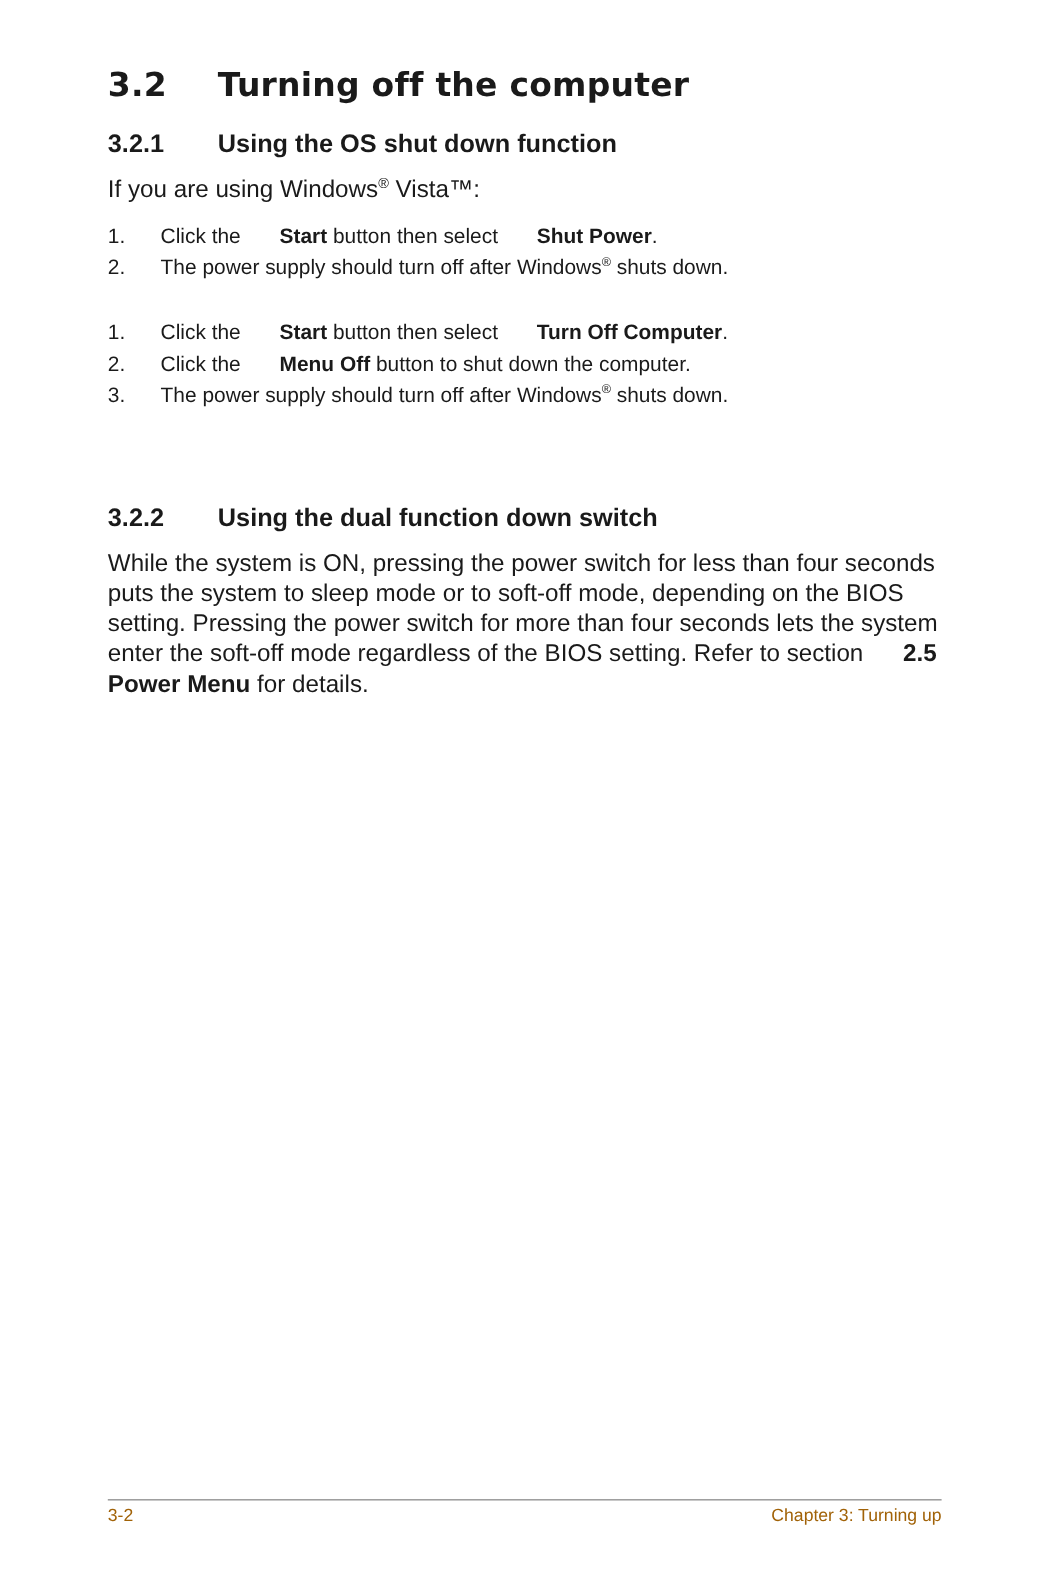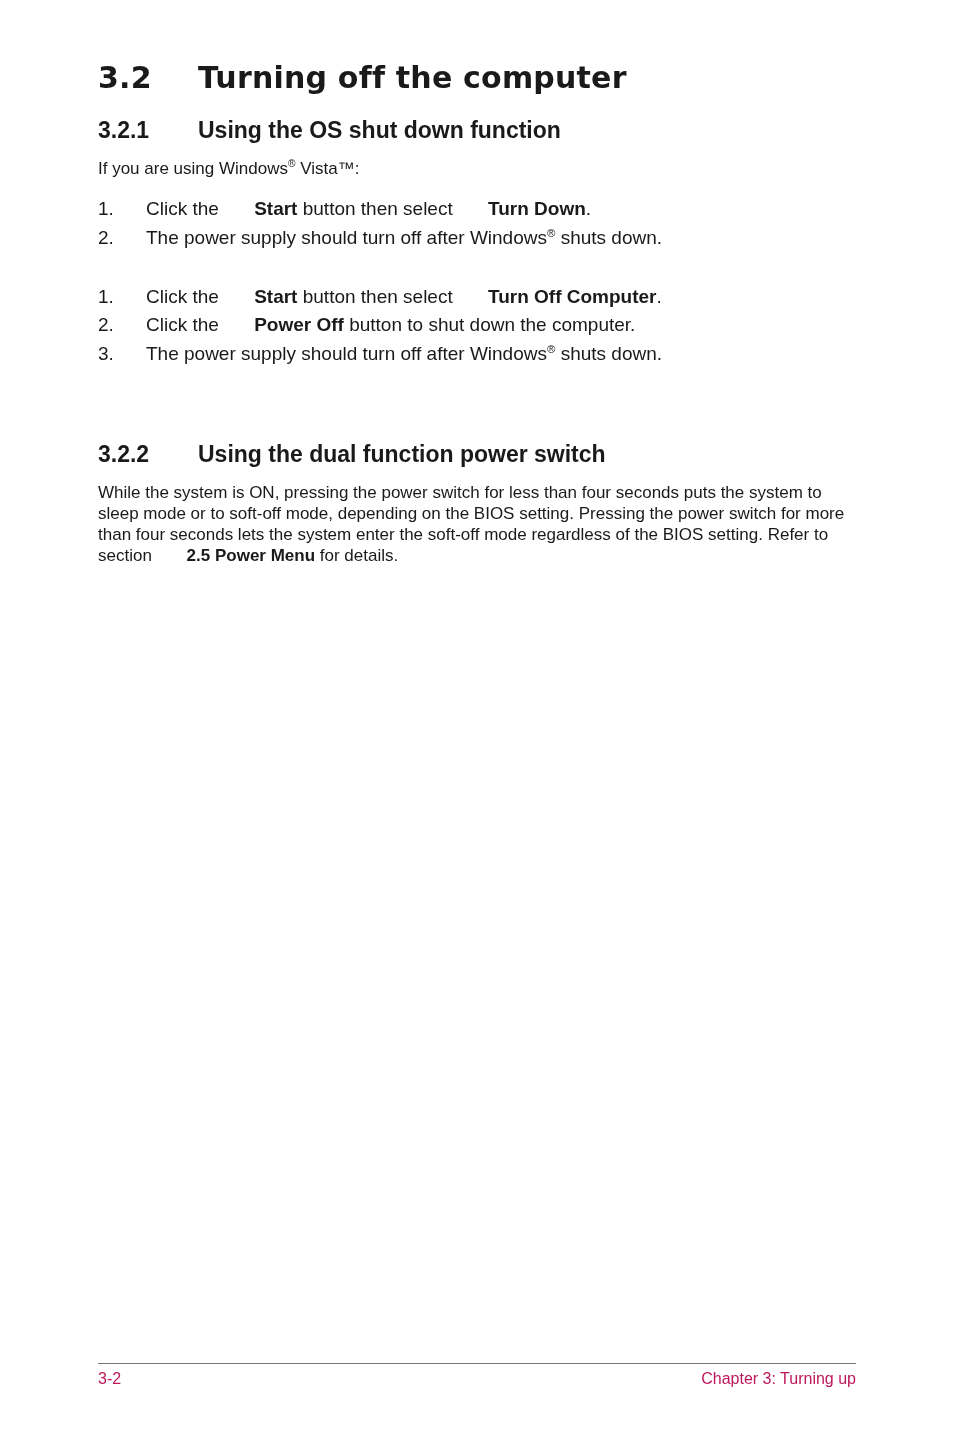--- a/index.html
+++ b/index.html
@@ -28,29 +28,29 @@
     letter-spacing: 0.2px;
   }
   .h1 .num {
     display: inline-block;
     width: 100px;
   }
   .h2 {
     font-family: Arial, Helvetica, sans-serif;
     font-weight: 700;
     font-size: 23px;
-    margin-top: 0;
+    margin-top: 10px;
     margin-bottom: 14px;
   }
   .h2 .num {
     display: inline-block;
     width: 100px;
   }
   .para {
-    font-size: 17px;
+    font-size: 22px;
     line-height: 1.25;
     margin-bottom: 18px;
   }
   .ol {
     list-style: none;
     margin-bottom: 34px;
   }
   .ol li {
     font-size: 19px;
     line-height: 1.3;
@@ -80,69 +80,69 @@
   }
   .footer-rule {
     border: none;
     border-top: 1px solid #777;
     margin-bottom: 6px;
   }
   .footer-row {
     display: flex;
     justify-content: space-between;
     font-size: 16px;
-    color: #be185d;
+    color: #a16207;
   }
 </style>
 </head>
 <body>
 
 <div class="page">
 
   <div class="h1">
     <span class="num">3.2</span><span>Turning off the computer</span>
   </div>
 
   <div class="h2">
     <span class="num">3.2.1</span><span>Using the OS shut down function</span>
   </div>
 
   <p class="para">If you are using Windows<sup>®</sup> Vista™:</p>
 
   <ol class="ol">
     <li>
       <span class="marker">1.</span>
-      <span class="content">Click the <b>Start</b> button then select <b>Turn Down</b>.</span>
+      <span class="content">Click the <b>Start</b> button then select <b>Shut Power</b>.</span>
     </li>
     <li>
       <span class="marker">2.</span>
       <span class="content">The power supply should turn off after Windows<sup>®</sup> shuts down.</span>
     </li>
   </ol>
 
 
   <ol class="ol">
     <li>
       <span class="marker">1.</span>
       <span class="content">Click the <b>Start</b> button then select <b>Turn Off Computer</b>.</span>
     </li>
     <li>
       <span class="marker">2.</span>
-      <span class="content">Click the <b>Power Off</b> button to shut down the computer.</span>
+      <span class="content">Click the <b>Menu Off</b> button to shut down the computer.</span>
     </li>
     <li>
       <span class="marker">3.</span>
       <span class="content">The power supply should turn off after Windows<sup>®</sup> shuts down.</span>
     </li>
   </ol>
 
   <div class="section-gap"></div>
 
   <div class="h2">
-    <span class="num">3.2.2</span><span>Using the dual function power switch</span>
+    <span class="num">3.2.2</span><span>Using the dual function down switch</span>
   </div>
 
   <p class="para">While the system is ON, pressing the power switch for less than four seconds puts the system to sleep mode or to soft-off mode, depending on the BIOS setting. Pressing the power switch for more than four seconds lets the system enter the soft-off mode regardless of the BIOS setting. Refer to section <b>2.5 Power Menu</b> for details.</p>
 
   <div class="footer">
     <hr class="footer-rule">
     <div class="footer-row">
       <span>3-2</span>
       <span>Chapter 3: Turning up</span>
     </div>

